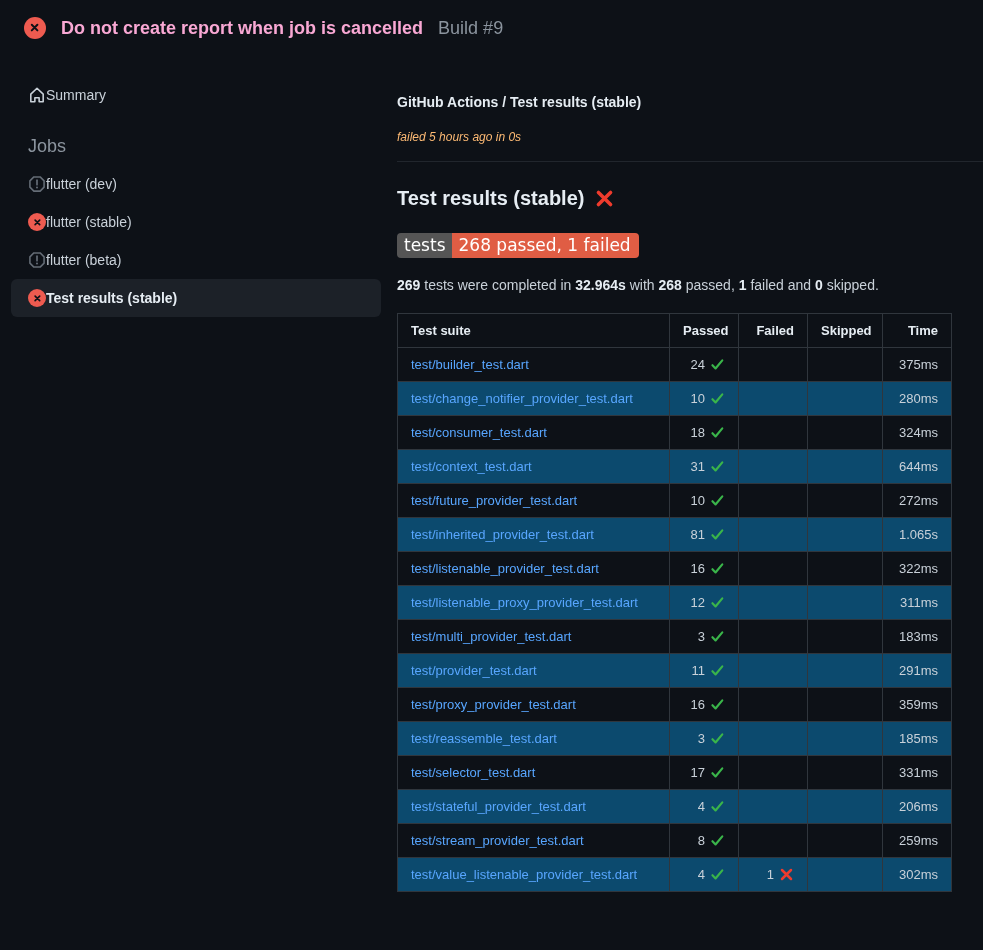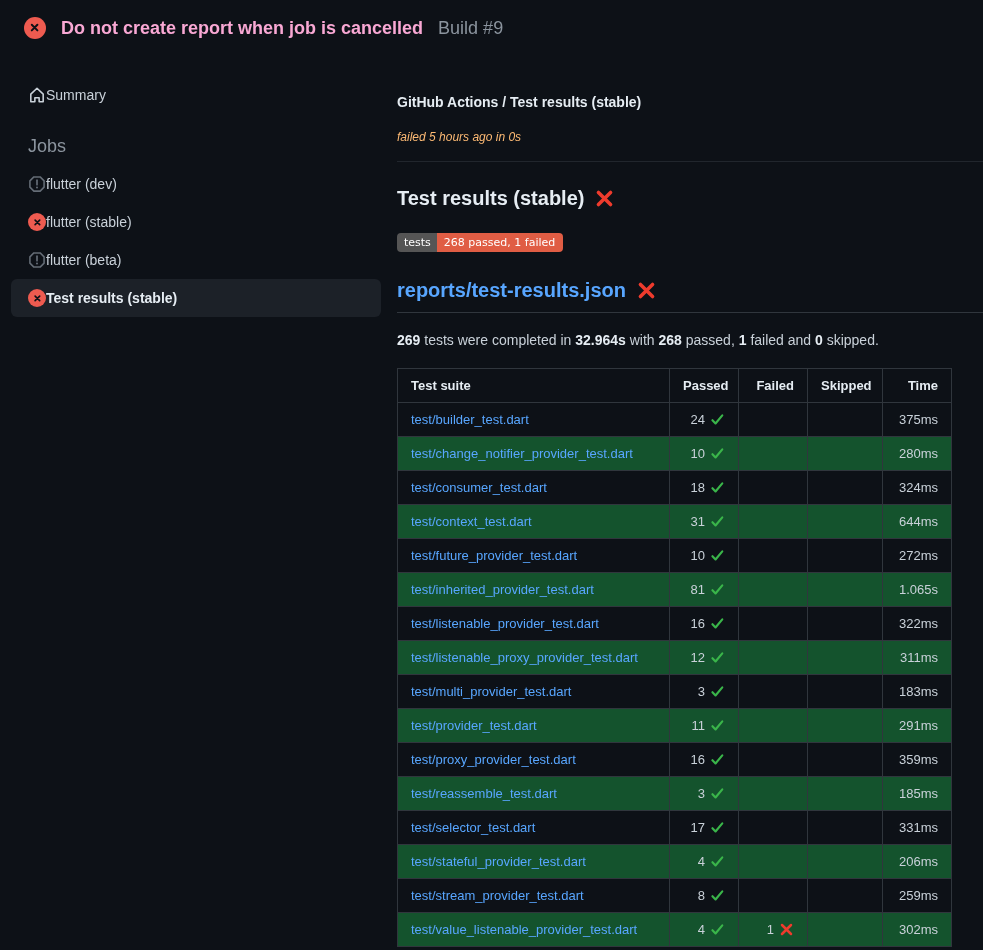--- a/index.html
+++ b/index.html
@@ -42,21 +42,21 @@
   .breadcrumb { font-size:14px; font-weight:700; color:#e6edf3; }
   .status-line { font-size:12px; color:#fdba74; margin-top:20px;font-style:italic; }
   .divider { border:0; border-top:1px solid #21262d; margin-top:17px; }
   .check-title {
     margin-top:25px; font-size:20px; font-weight:700; color:#e6edf3;
     display:flex; align-items:center; gap:11px;
   }
   .xmark-lg { width:19px; height:19px; }
   .badge {
     display:inline-flex; margin-top:23px; border-radius:4px; overflow:hidden;
-    font-size:11px; color:#ffffff; font-family:"DejaVu Sans",sans-serif;
+    font-size:17px; color:#ffffff; font-family:"DejaVu Sans",sans-serif;
     line-height:1;
   }
   .badge .b-label { background:#555555; padding:4px 6px 4px 7px; }
   .badge .b-value { background:#e05d44; padding:4px 8px 4px 7px; }
   .report-title {
     margin-top:27px; padding-bottom:10px; border-bottom:1px solid #30363d;
     font-size:20px; font-weight:700;
     display:flex; align-items:center; gap:11px;
   }
   .report-title a { color:#58a6ff; text-decoration:none; }
@@ -66,21 +66,21 @@
   table.results {
     border-collapse:collapse; margin-top:20px; table-layout:fixed;
     width:554px; font-size:13px;
   }
   .results th, .results td {
     border:1px solid #30363d; padding:7px 13px; height:34px;
     white-space:nowrap; overflow:hidden;
   }
   .results th { color:#e6edf3; font-weight:700; text-align:right; }
   .results th.c-suite { text-align:left; }
-  .results tbody tr:nth-child(2n) { background:#14532d; }
+  .results tbody tr:nth-child(2n) { background:#0c4a6e; }
   .results td.c-num, .results td.c-time { text-align:right; }
   .results a { color:#58a6ff; text-decoration:none; }
   .results .num { color:#c9d1d9; }
   .icon { width:15px; height:15px; vertical-align:-3px; margin-left:5px; }
 </style>
 </head>
 <body>
 
 <header class="page-header">
   <span class="circle-x lg">
@@ -157,26 +157,20 @@
       <svg class="xmark-lg" viewBox="0 0 16 16">
           <path d="M2.9 2.9l10.2 10.2M13.1 2.9L2.9 13.1" stroke="#ee3b2d" stroke-width="3" stroke-linecap="round" fill="none"></path>
         </svg>
     </h2>
 
     <div class="badge">
       <span class="b-label">tests</span>
       <span class="b-value">268 passed, 1 failed</span>
     </div>
 
-    <h2 class="report-title">
-      <a href="#">reports/test-results.json</a>
-      <svg class="xmark-lg" viewBox="0 0 16 16">
-          <path d="M2.9 2.9l10.2 10.2M13.1 2.9L2.9 13.1" stroke="#ee3b2d" stroke-width="3" stroke-linecap="round" fill="none"></path>
-        </svg>
-    </h2>
 
     <p class="summary-line"><span class="b">269</span><span> tests were completed in </span><span class="b">32.964s</span><span> with </span><span class="b">268</span><span> passed, </span><span class="b">1</span><span> failed and </span><span class="b">0</span><span> skipped.</span></p>
 
     <table class="results">
       <colgroup>
         <col style="width:272px">
           <col style="width:69px">
           <col style="width:69px">
           <col style="width:75px">
           <col style="width:69px">

